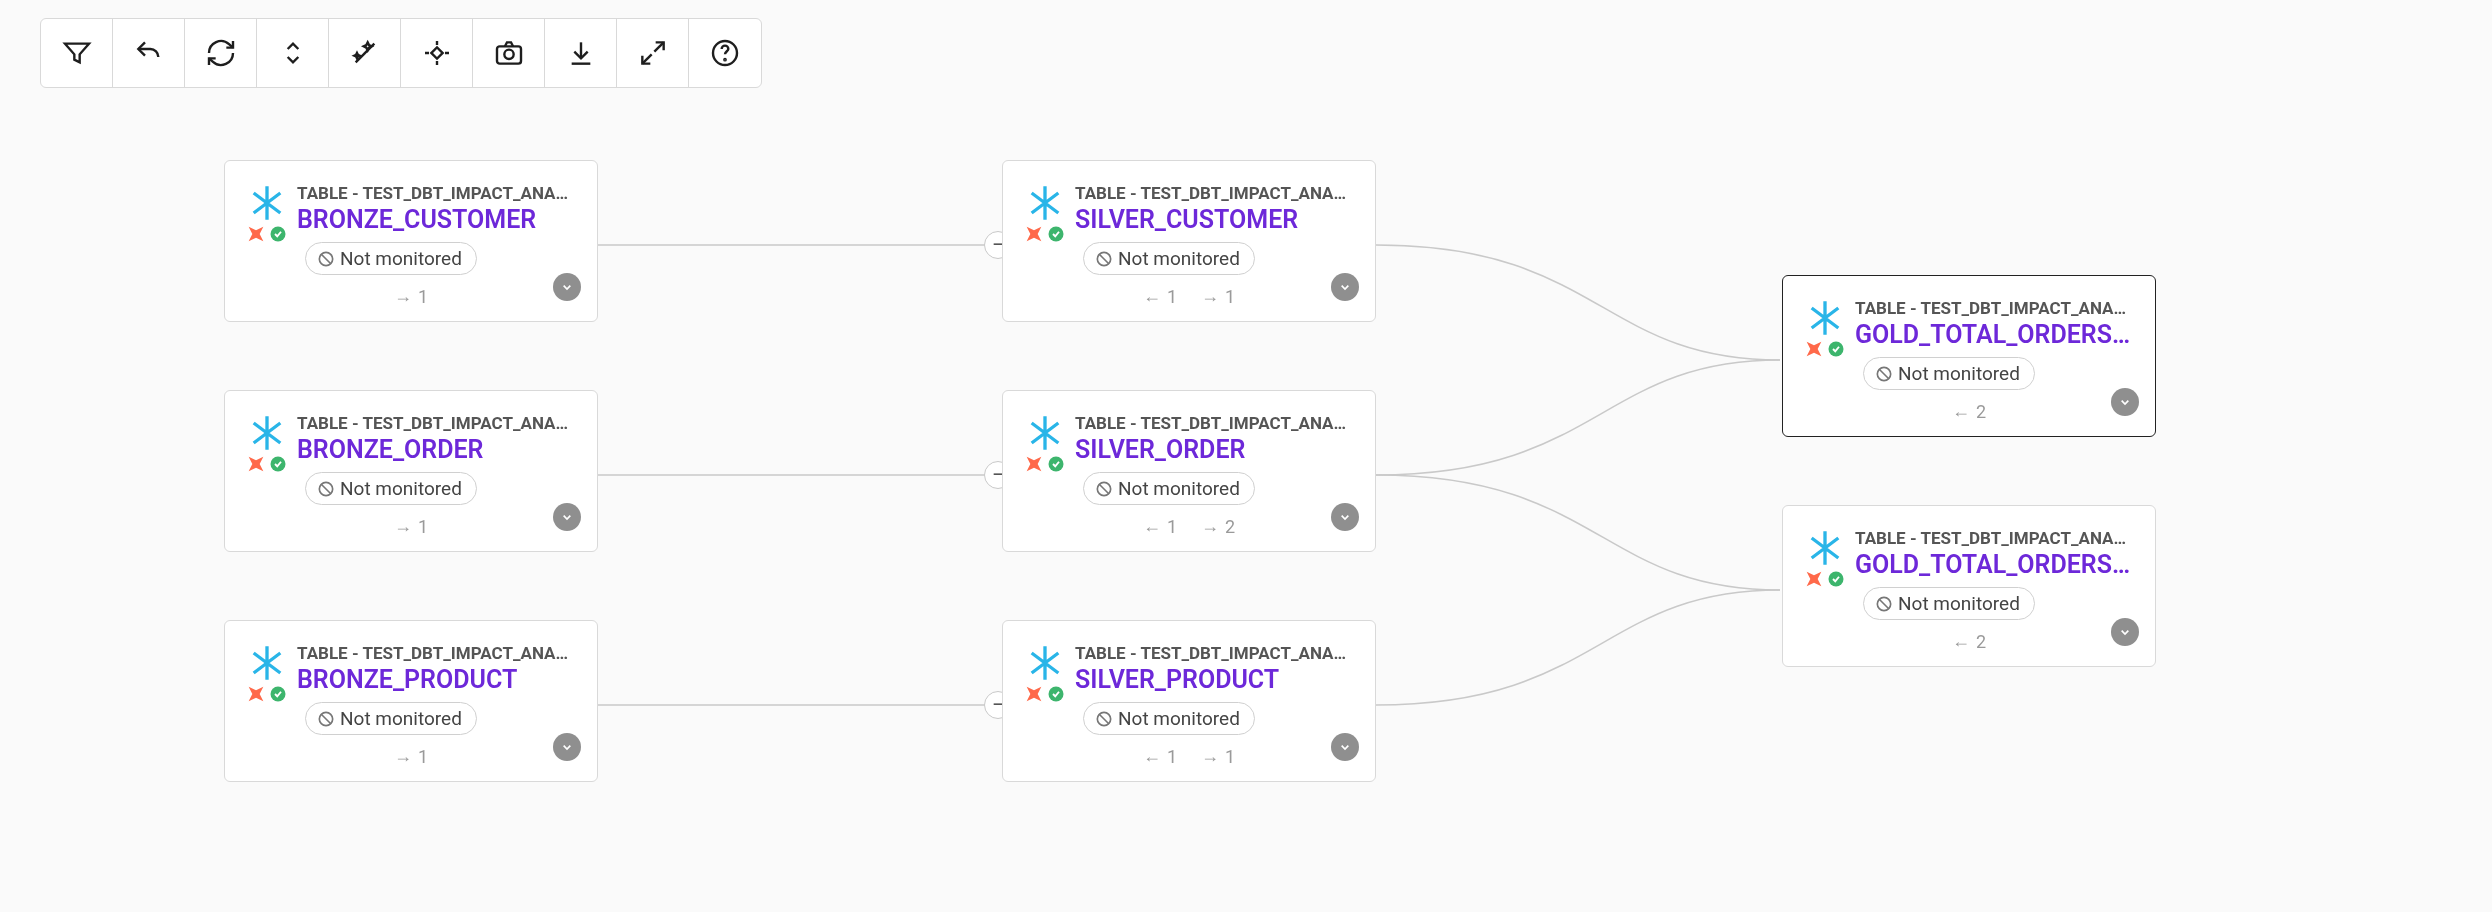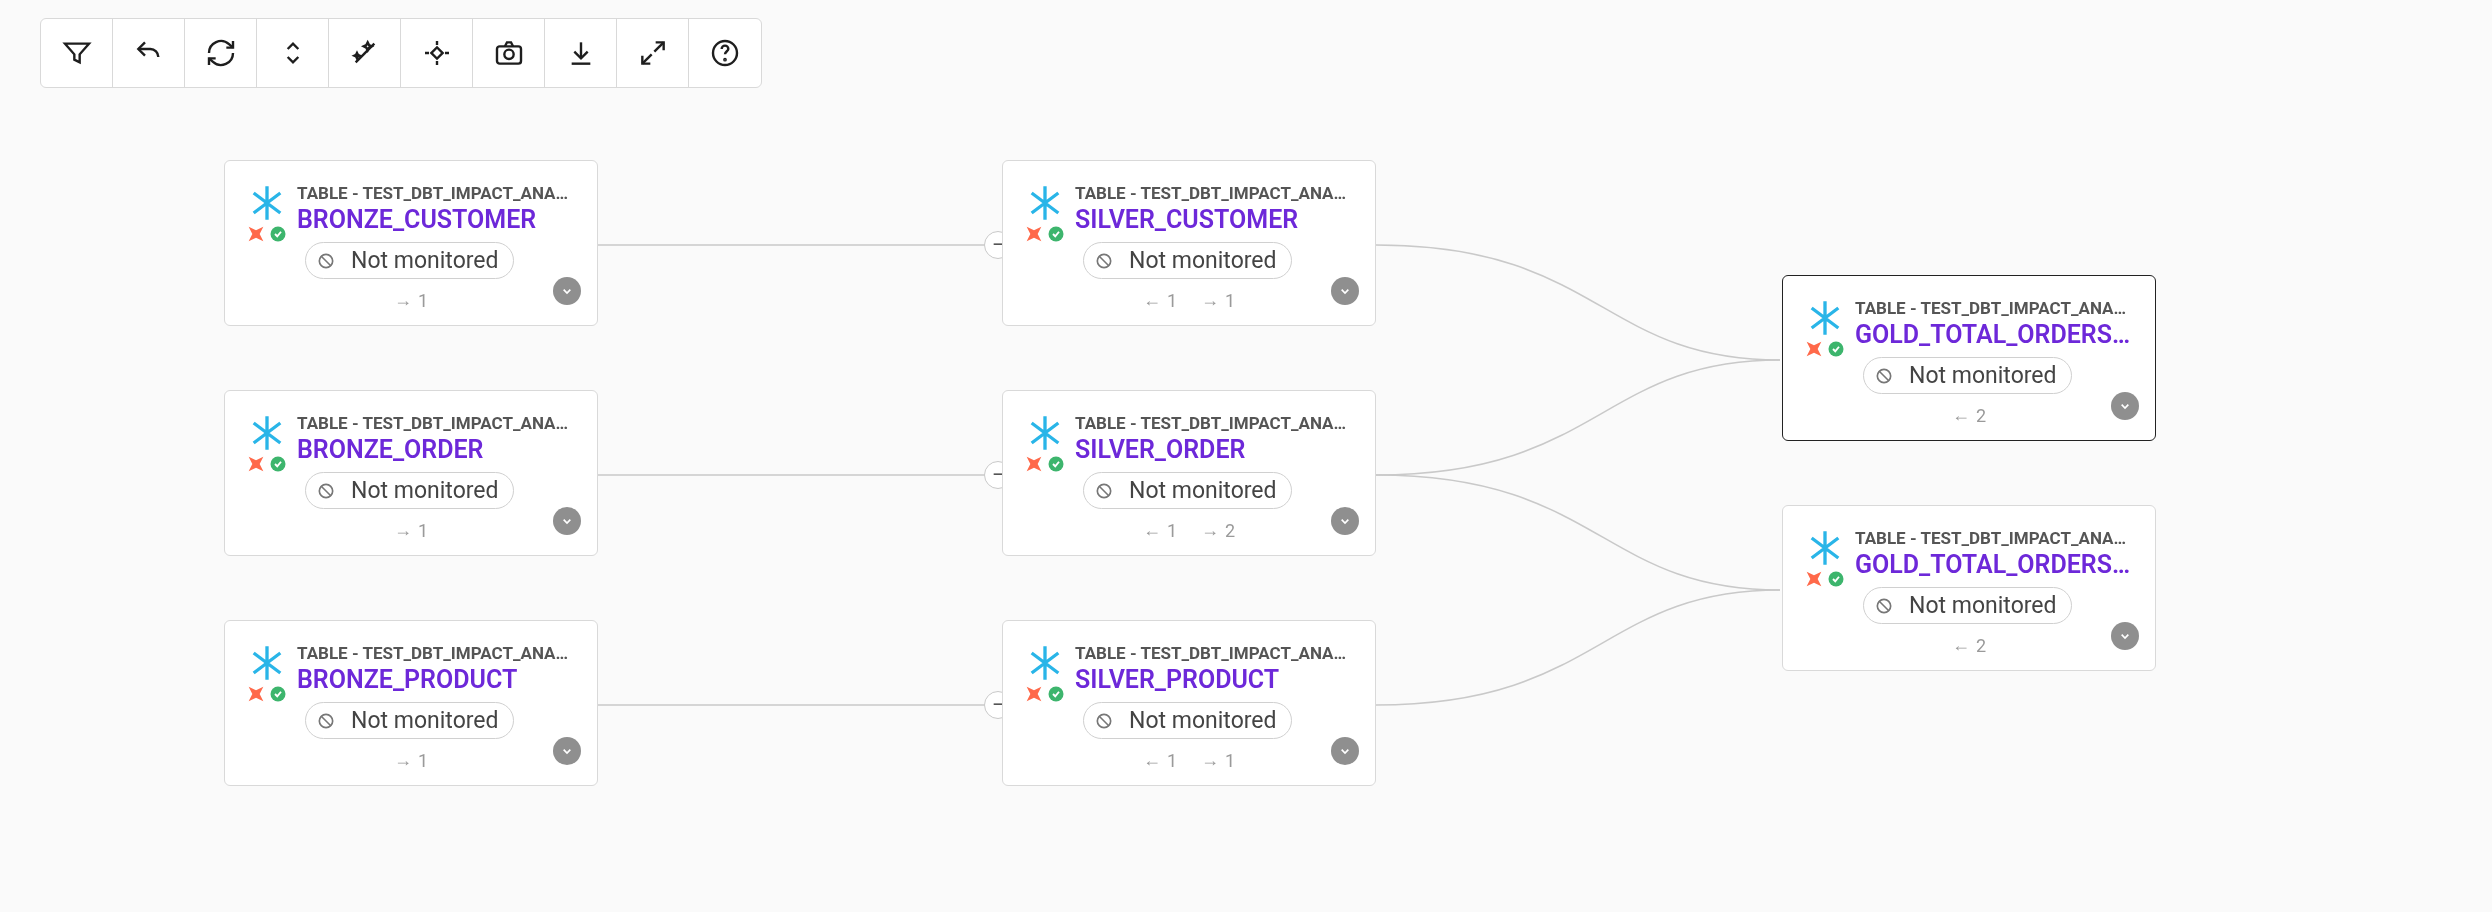--- a/index.html
+++ b/index.html
@@ -72,24 +72,24 @@
   }
   .badges {
     position: absolute;
     left: 20px;
     top: 62px;
     display: flex;
     gap: 2px;
     align-items: center;
   }
   .status-pill {
-    display: inline-flex; align-items: center; gap: 15px;
+    display: inline-flex; align-items: center; gap: 4px;
     border: 1px solid #d0d0d0; border-radius: 999px;
     padding: 4px 14px 4px 10px;
-    font-size: 23px; color: #444;
+    font-size: 19px; color: #444;
     margin-left: 58px;
     margin-top: 8px;
   }
   .node-footer {
     display: flex; align-items: center; justify-content: center;
     gap: 24px;
     margin-top: 10px;
     color: #9a9a9a;
     font-size: 18px;
   }

